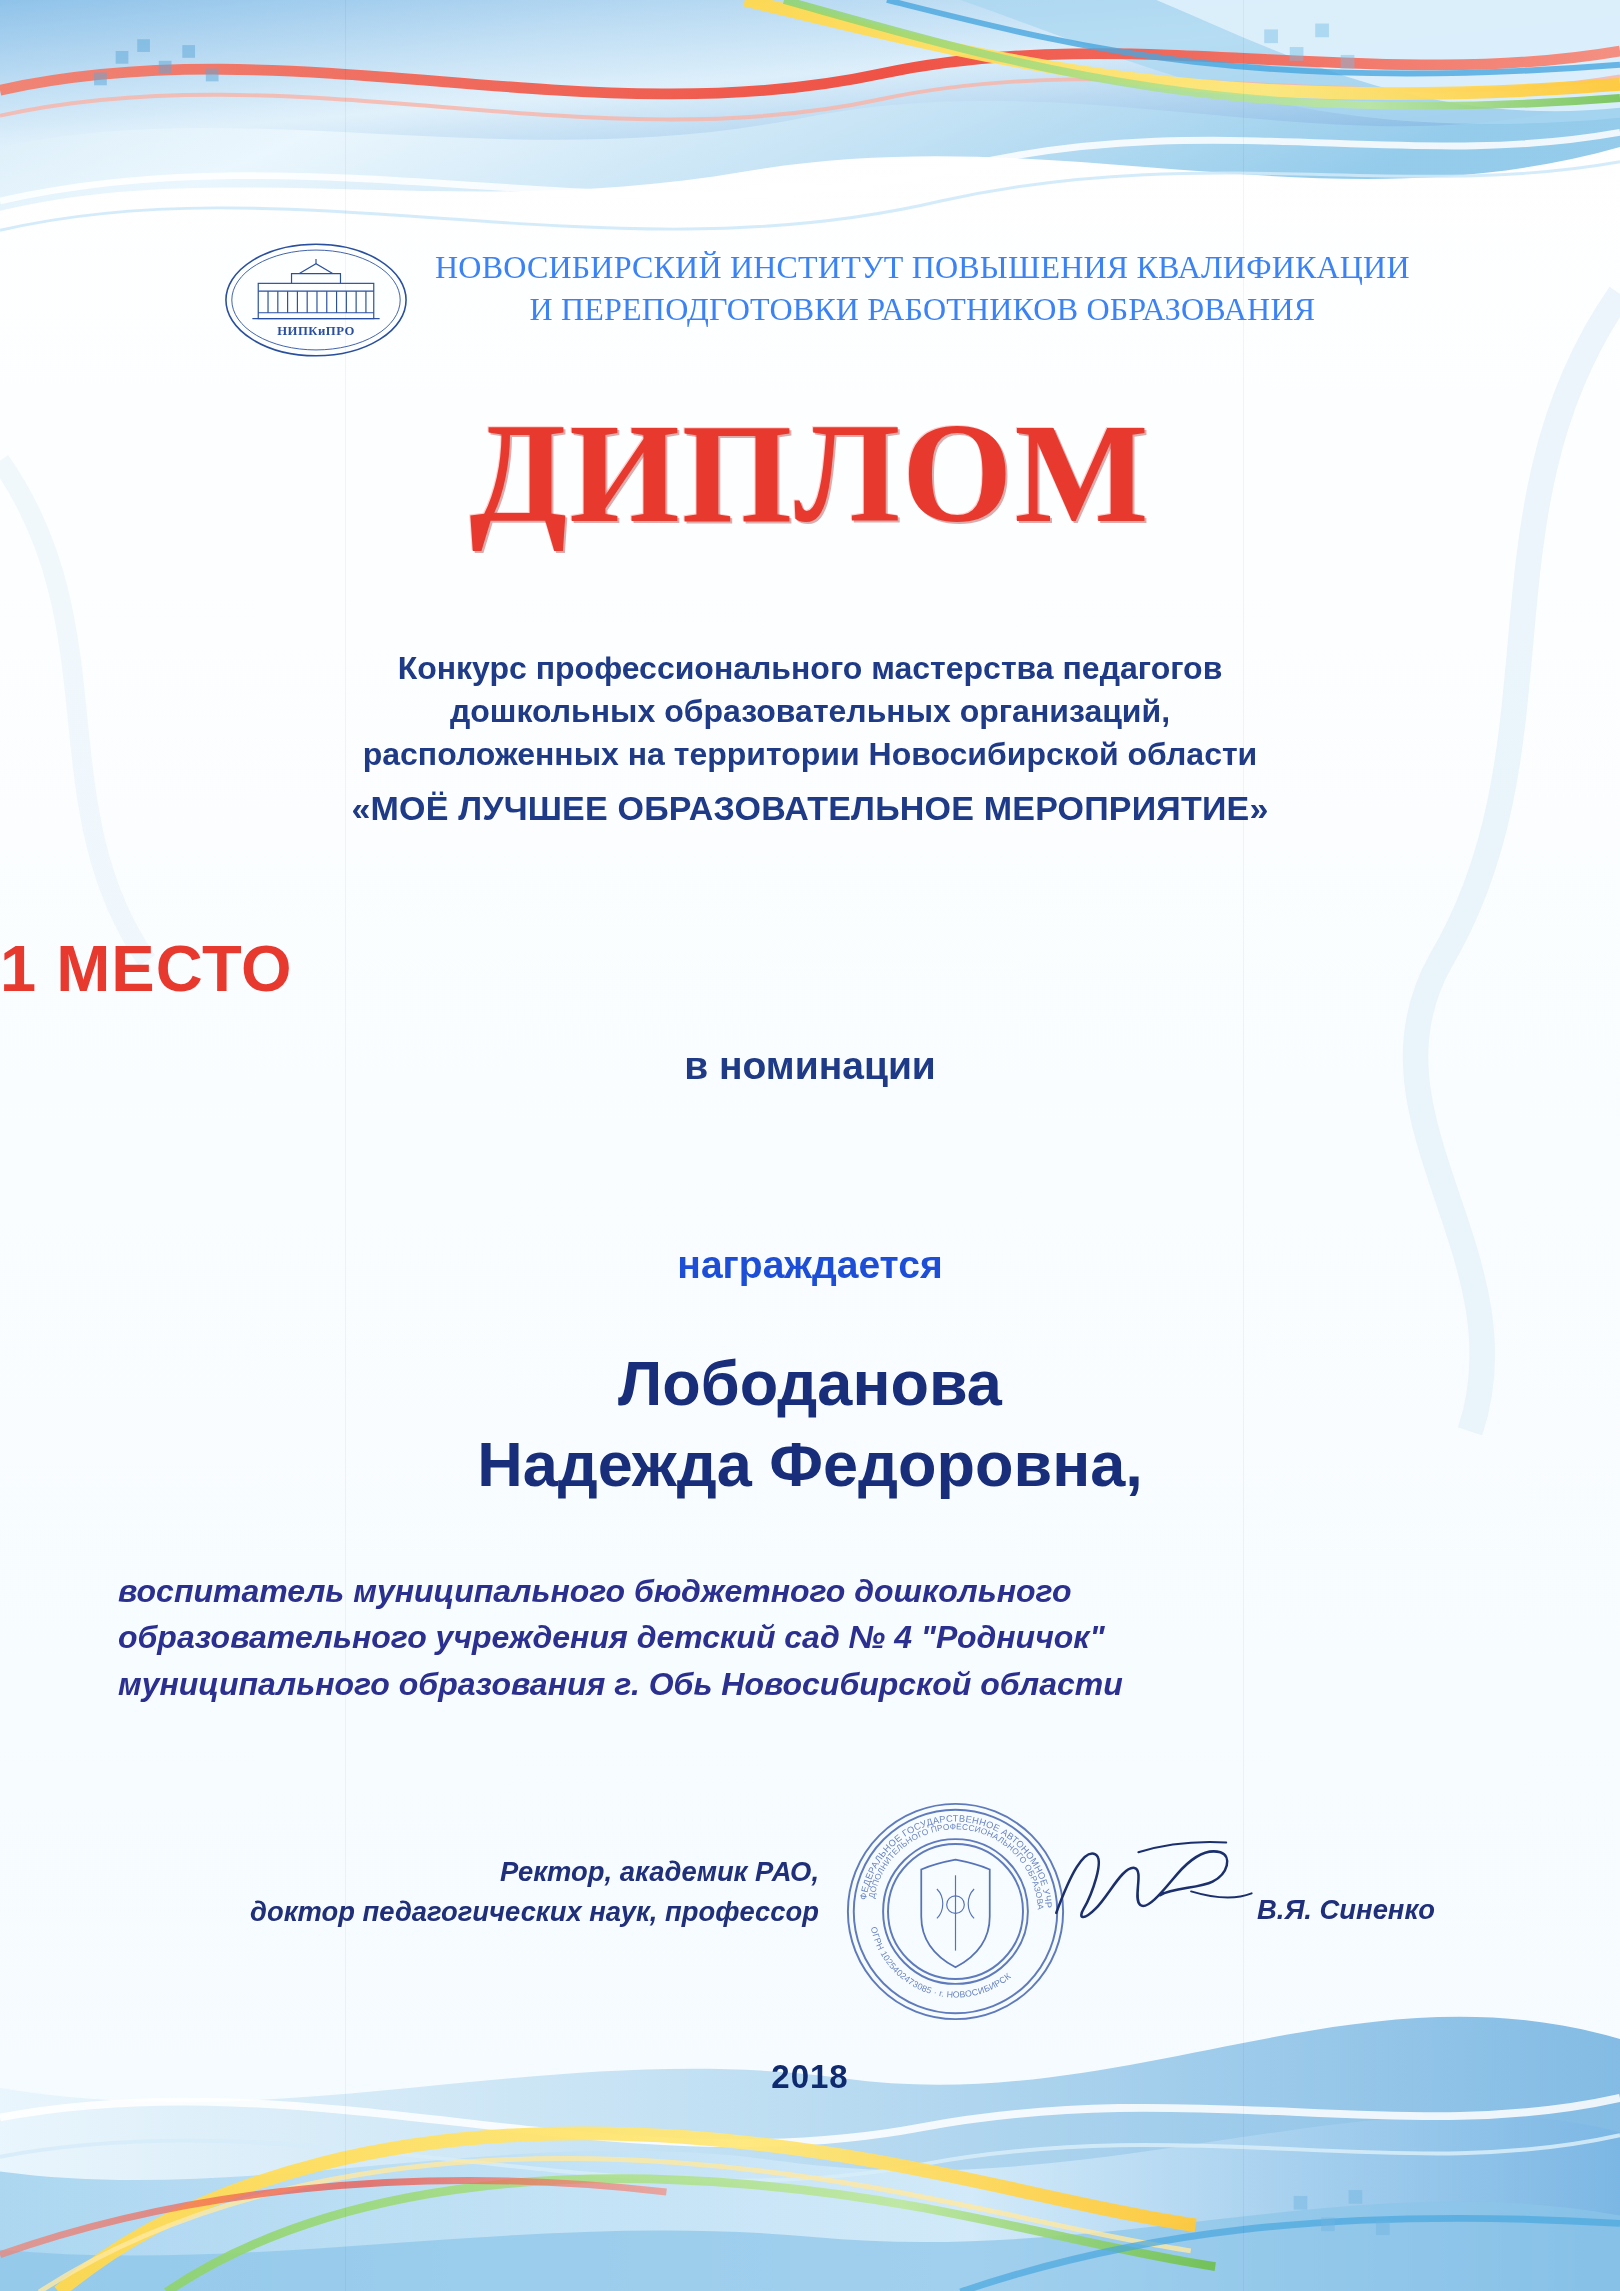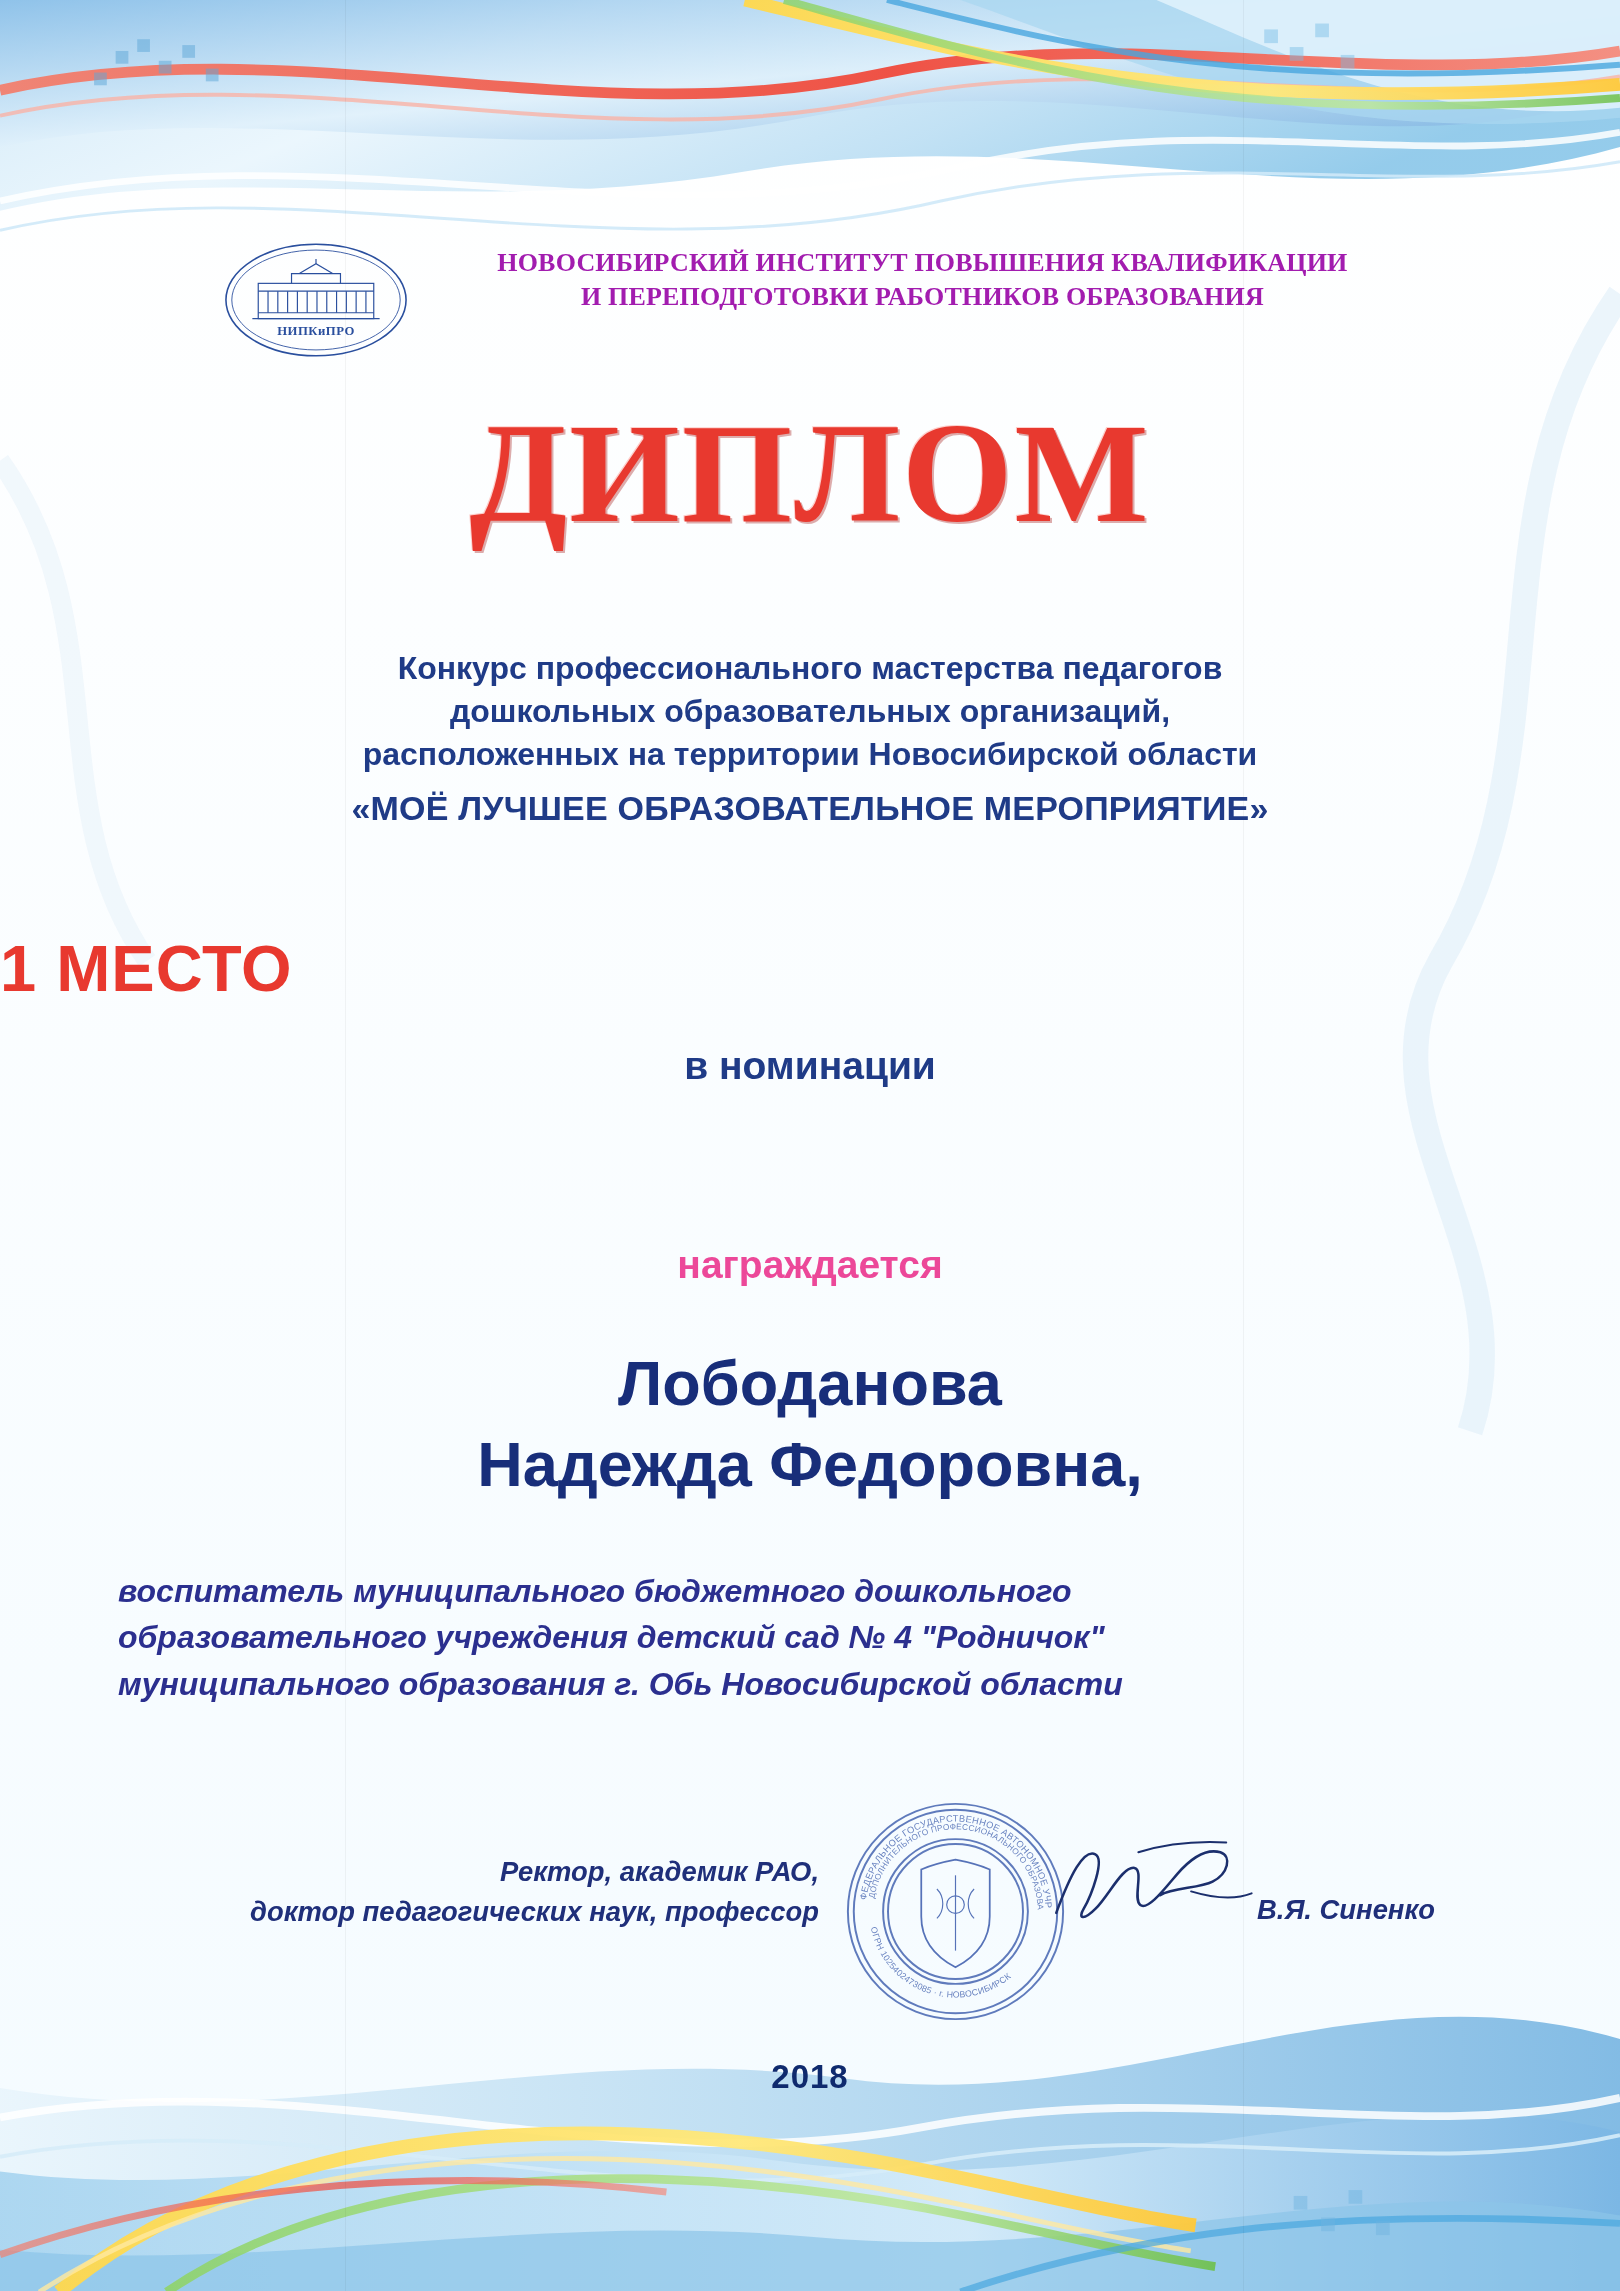--- a/index.html
+++ b/index.html
@@ -60,24 +60,24 @@
     height: 120px;
     flex: 0 0 186px;
     position: relative;
     margin-top: 2px;
   }
   .emblem svg { display: block; }
   .inst-name {
     flex: 1;
     padding-left: 11.8px;
     padding-top: 7.8px;
-    color: #a21caf;
+    color: #3b82f6;
     font-family: "Liberation Serif", serif;
-    font-weight: bold;
-    font-size: 26px;
+    font-weight: normal;
+    font-size: 32px;
     line-height: 1.33;
     letter-spacing: 0.2px;
     text-align: center;
   }
   .inst-name .l2 { display: block; }
 
   
   .diploma-title {
     position: absolute;
     top: 402px;
@@ -148,21 +148,21 @@
     font-size: 41px;
     font-weight: bold;
   }
 
   .awarded-label {
     position: absolute;
     top: 1243px;
     left: 0;
     right: 0;
     text-align: center;
-    color: #ec4899;
+    color: #1d4ed8;
     font-size: 39px;
     font-weight: bold;
   }
 
   .recipient {
     position: absolute;
     top: 1343px;
     left: 0;
     right: 0;
     text-align: center;

